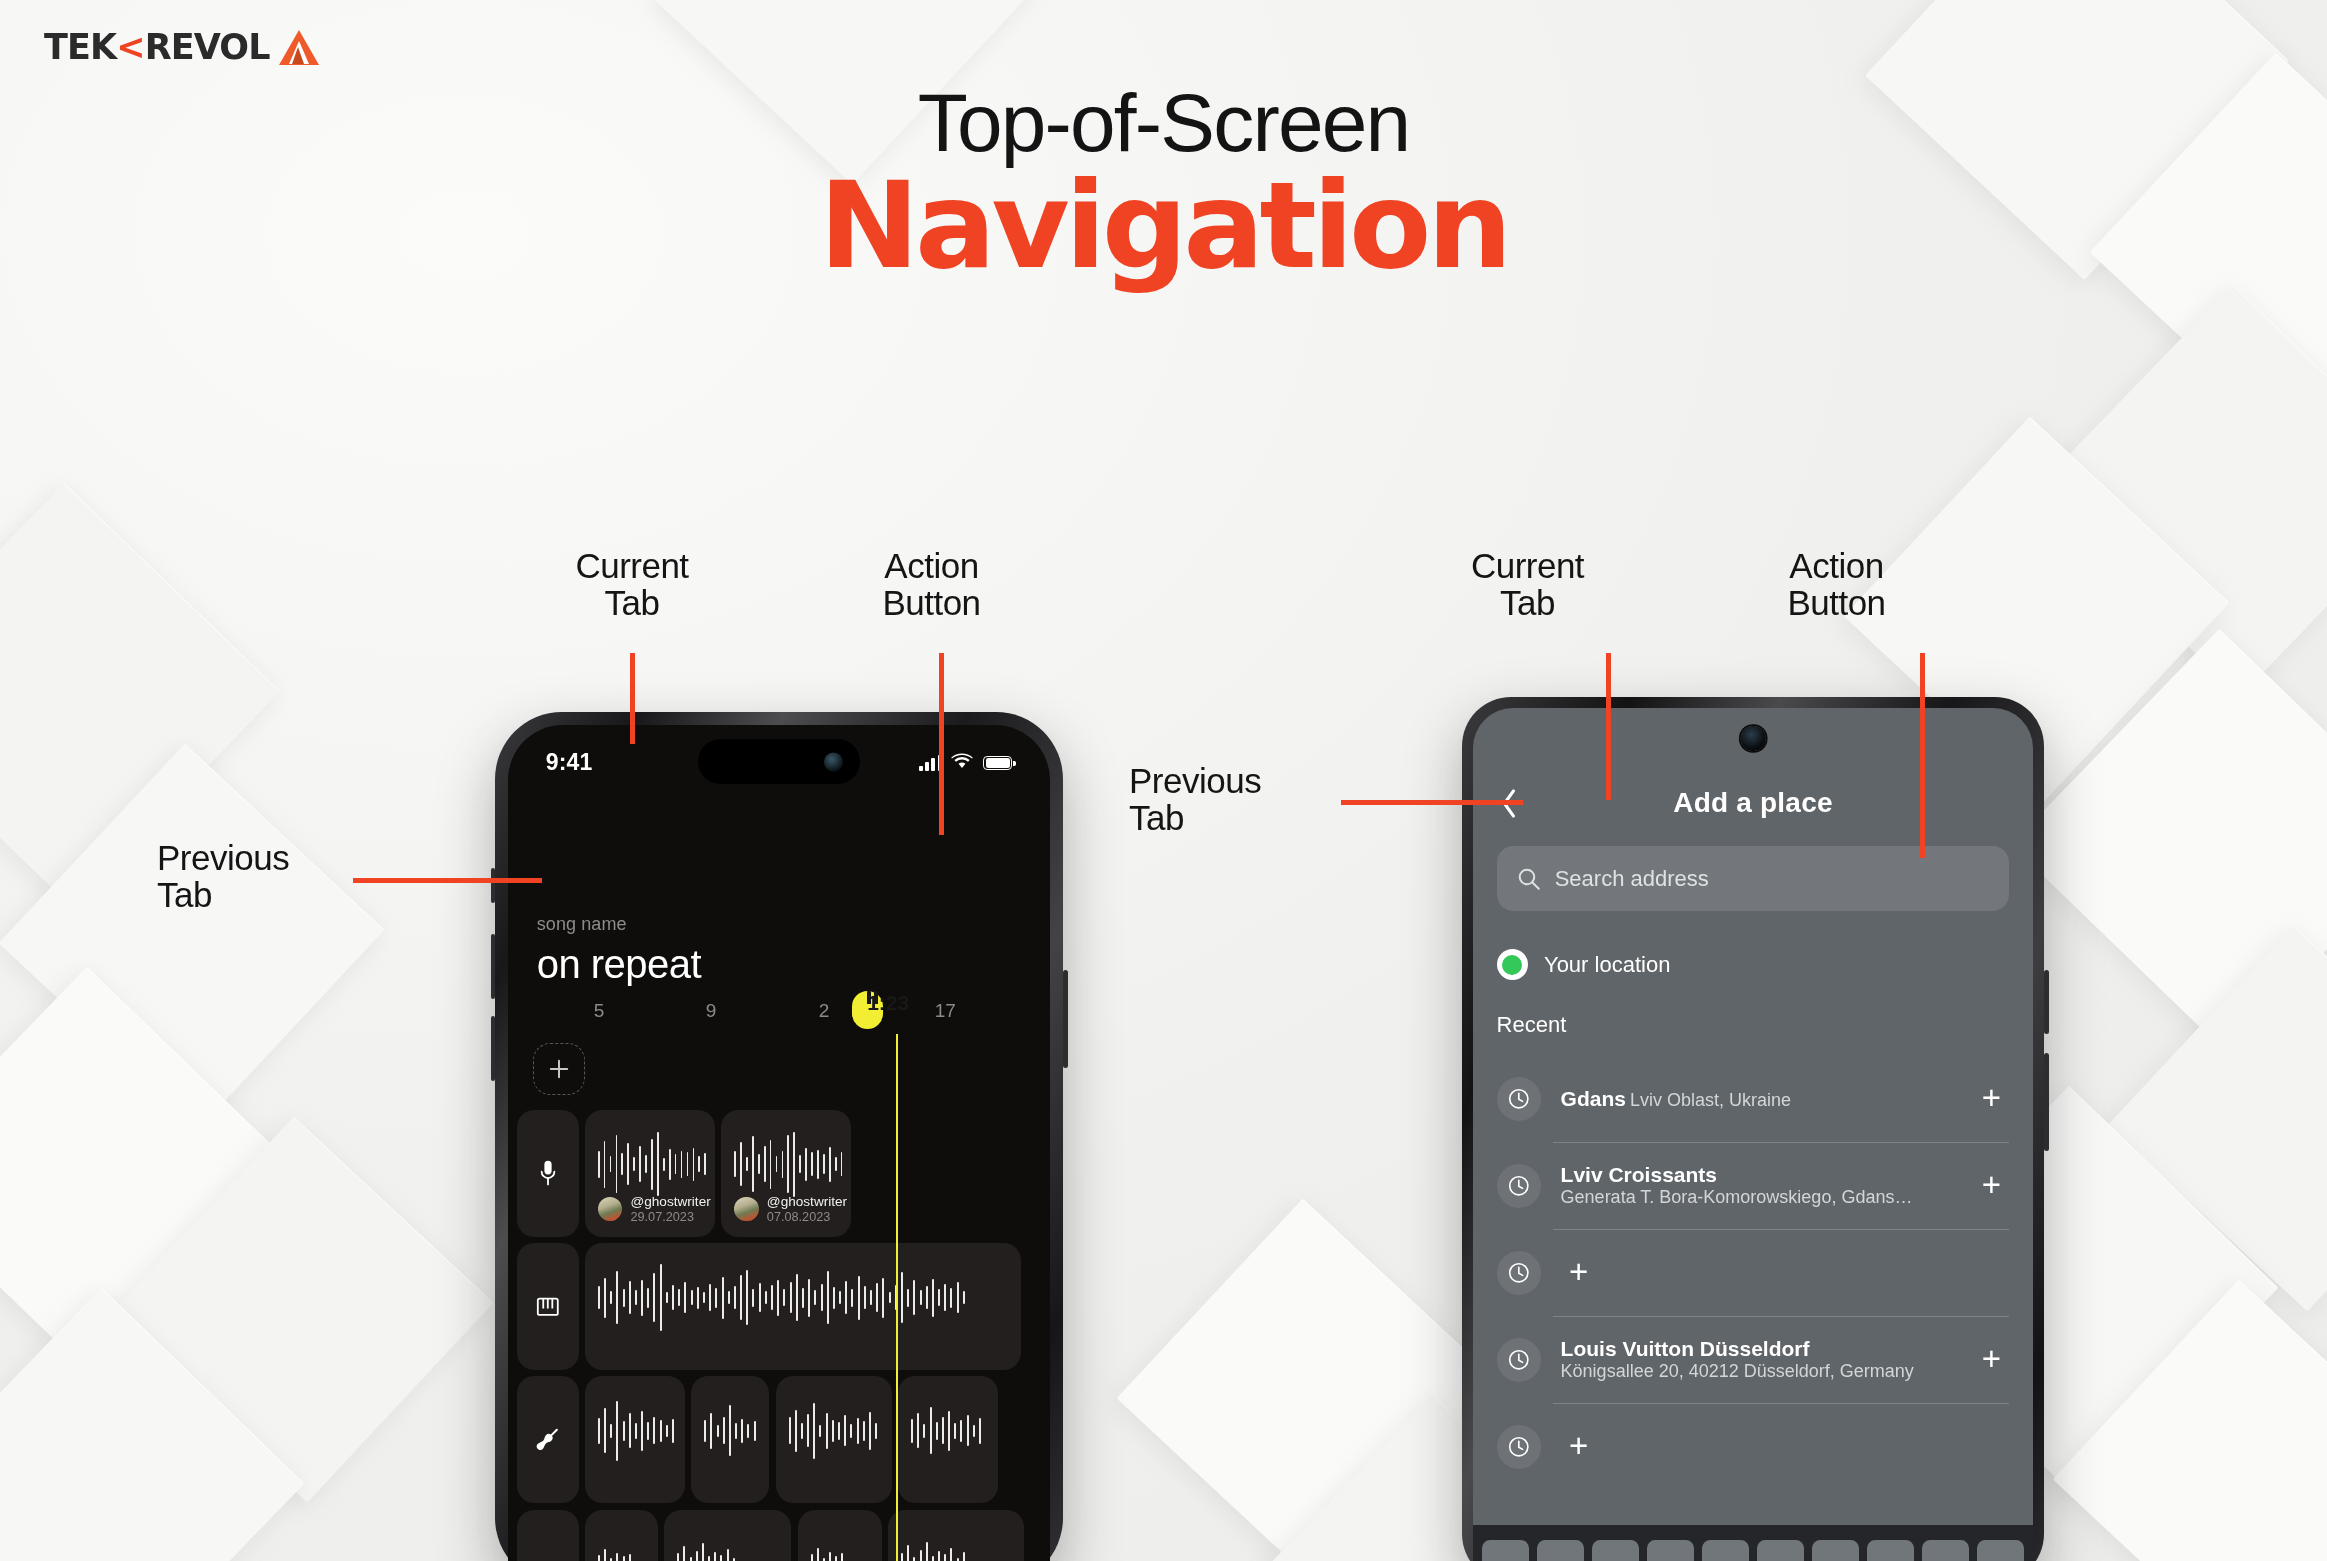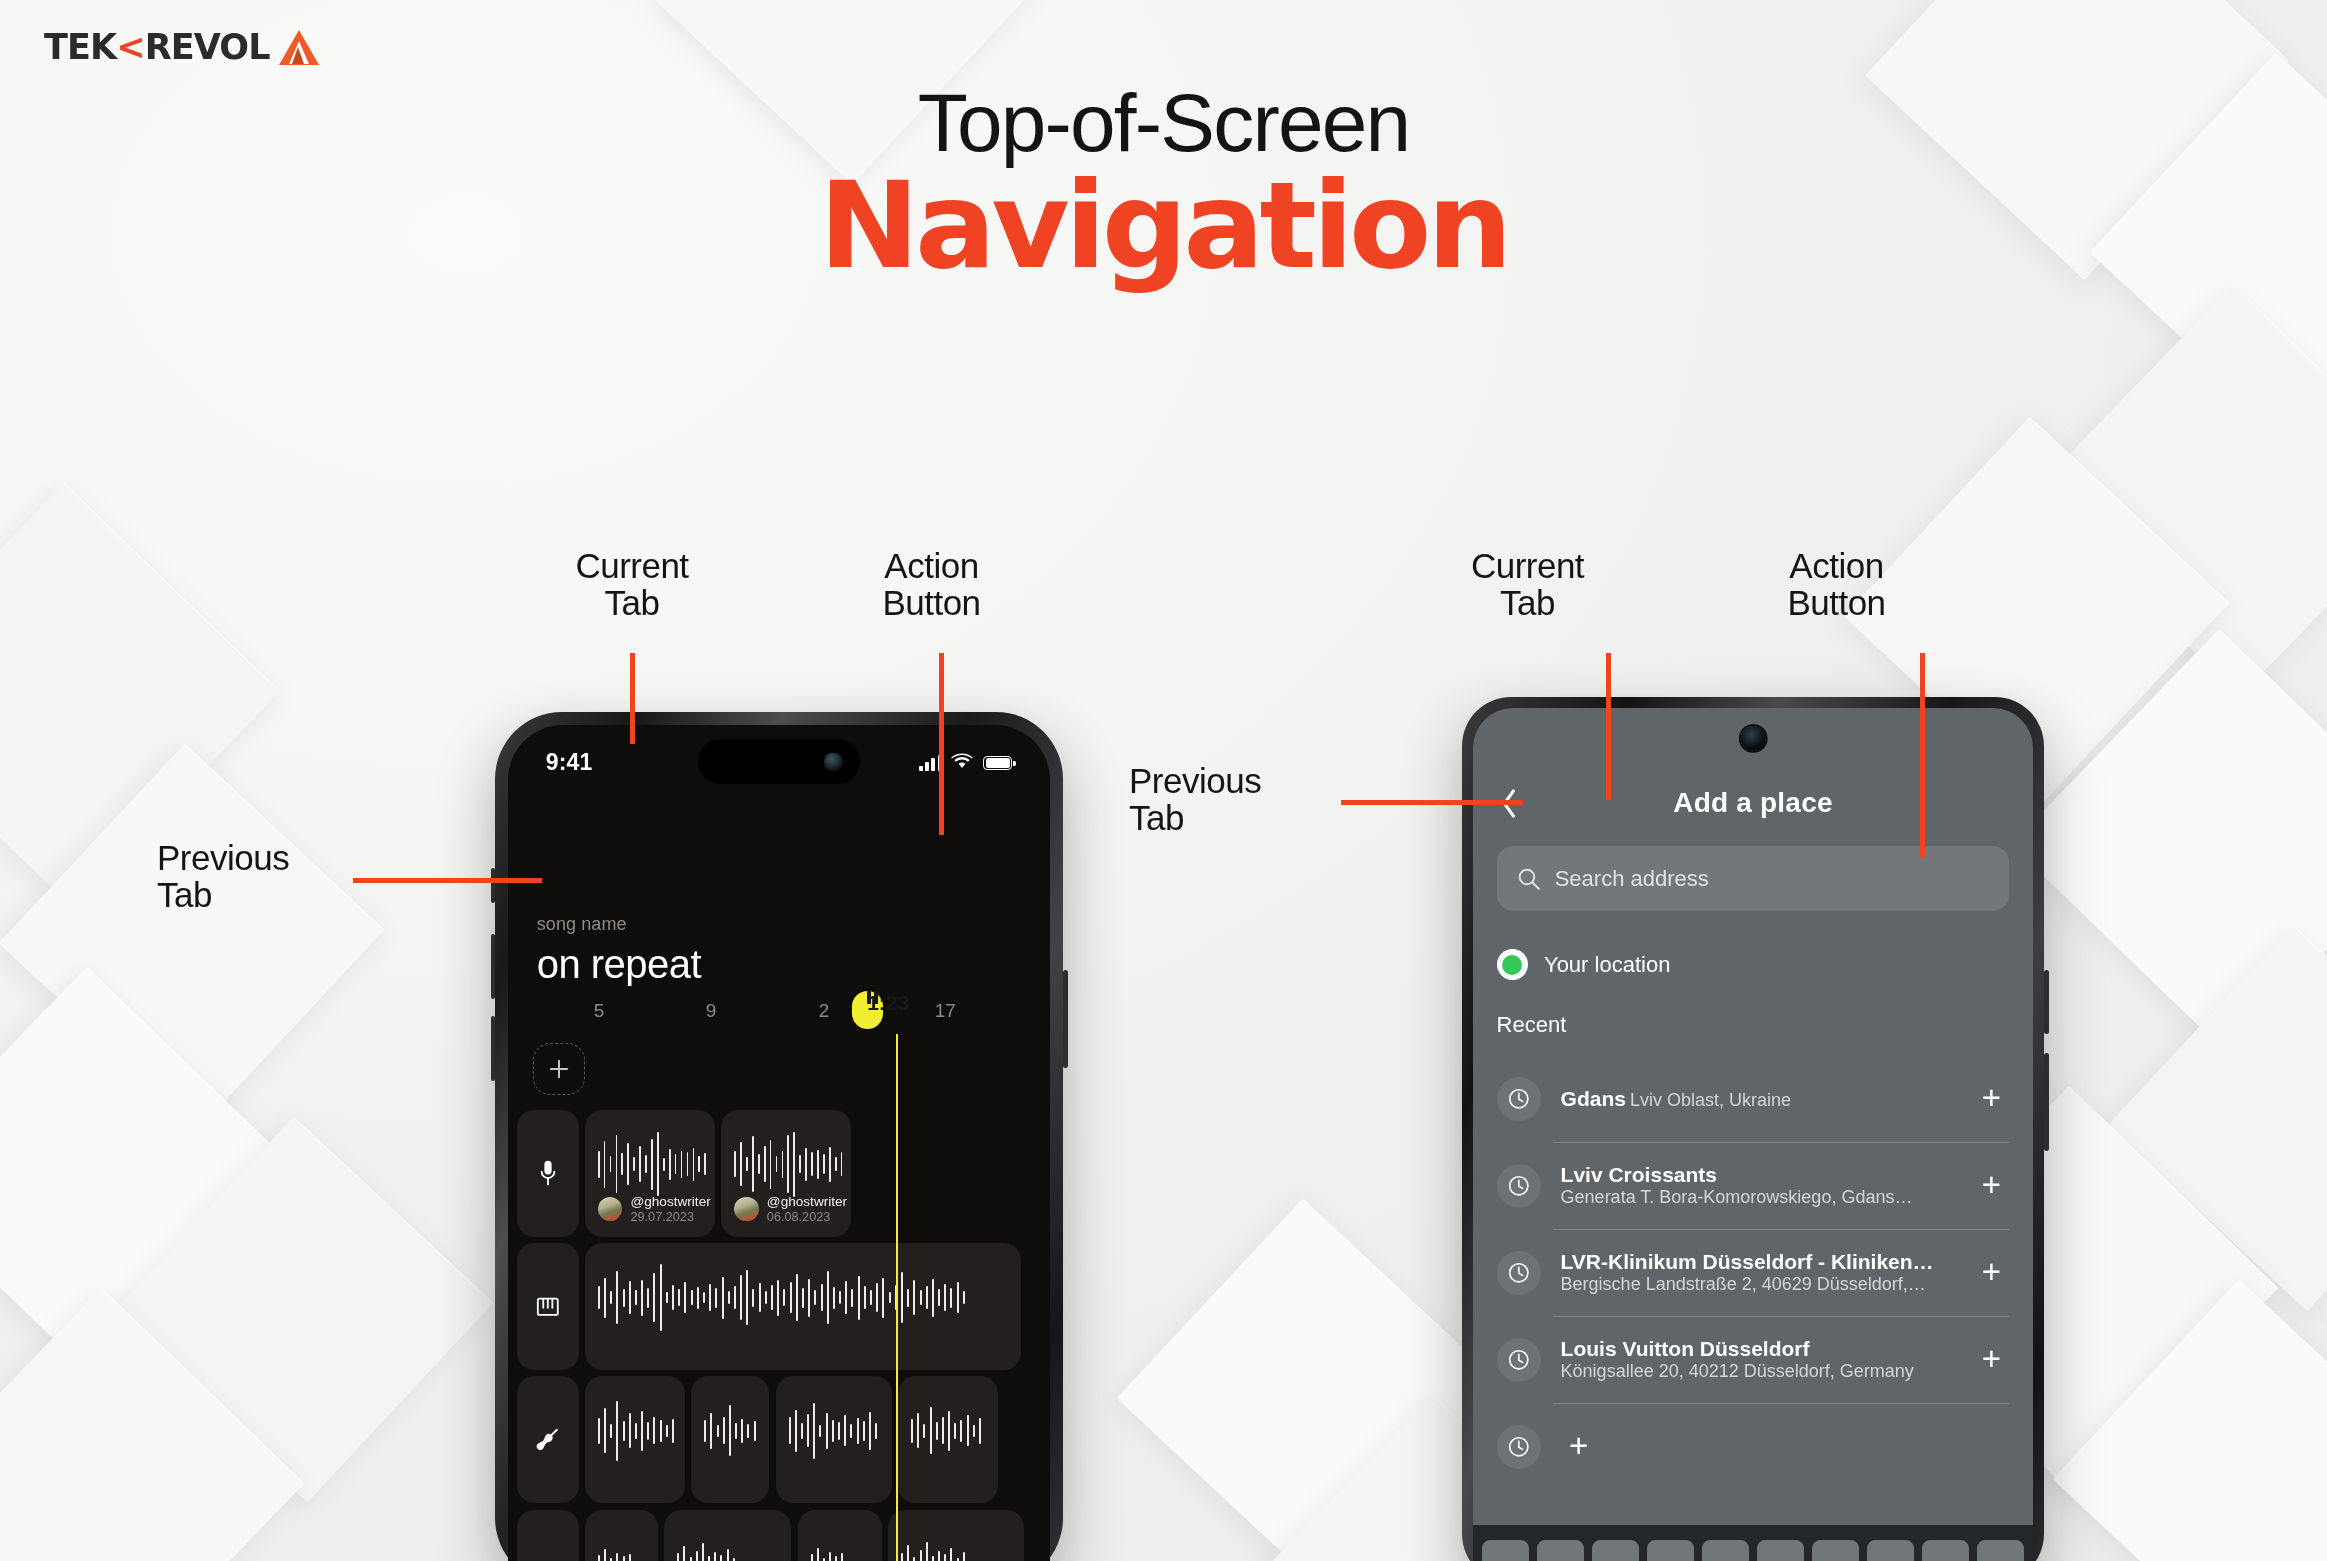--- a/index.html
+++ b/index.html
@@ -358,21 +358,21 @@
               <i style="height: 29px;"></i>
               <i style="height: 20px;"></i>
               <i style="height: 35px;"></i>
               <i style="height: 14.5px;"></i>
               <i style="height: 23.6px;"></i>
             </span>
           <div class="clipmeta">
             <span class="av"></span>
             <div class="cmtxt">
               <div class="h">@ghostwriter</div>
-              <div class="d">06.08.2023</div>
+              <div class="d">07.08.2023</div>
             </div>
           </div>
         </div>
       </div>
 
       <div class="trow">
         <div class="rail">
           <svg width="23.6" height="23.6" viewBox="0 0 26 26">
             <rect x="2" y="4" width="22" height="18" rx="2" fill="none" stroke="#fff" stroke-width="2"></rect>
             <path d="M8 4v11M13 4v11M18 4v11" stroke="#fff" stroke-width="2"></path>
@@ -641,24 +641,20 @@
         <span class="pl">+</span>
       </div>
 
       <div class="arow">
         <span class="ci">
           <svg width="23.6" height="23.6" viewBox="0 0 26 26">
               <circle cx="13" cy="13" r="10" fill="none" stroke="#fff" stroke-width="1.8"></circle>
               <path d="M13 7v6.4l4.2 2.4" stroke="#fff" stroke-width="1.8" fill="none" stroke-linecap="round"></path>
             </svg>
         </span>
-        <span class="tx">
-          <span class="n">LVR-Klinikum Düsseldorf - Kliniken…</span>
-          <span class="a">Bergische Landstraße 2, 40629 Düsseldorf,…</span>
-        </span>
         <span class="pl">+</span>
       </div>
 
       <div class="arow">
         <span class="ci">
           <svg width="23.6" height="23.6" viewBox="0 0 26 26">
               <circle cx="13" cy="13" r="10" fill="none" stroke="#fff" stroke-width="1.8"></circle>
               <path d="M13 7v6.4l4.2 2.4" stroke="#fff" stroke-width="1.8" fill="none" stroke-linecap="round"></path>
             </svg>
         </span>

